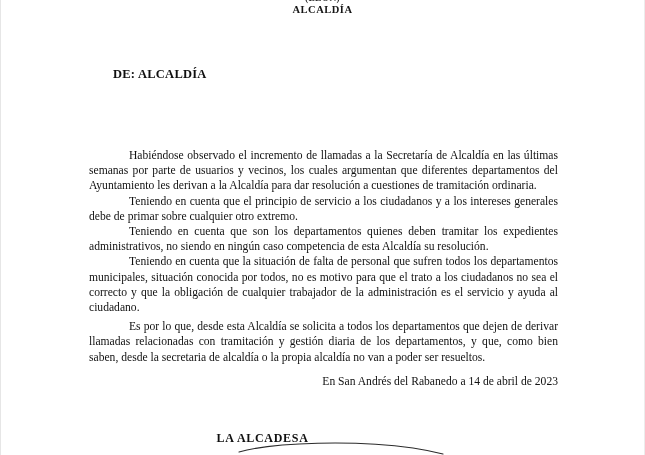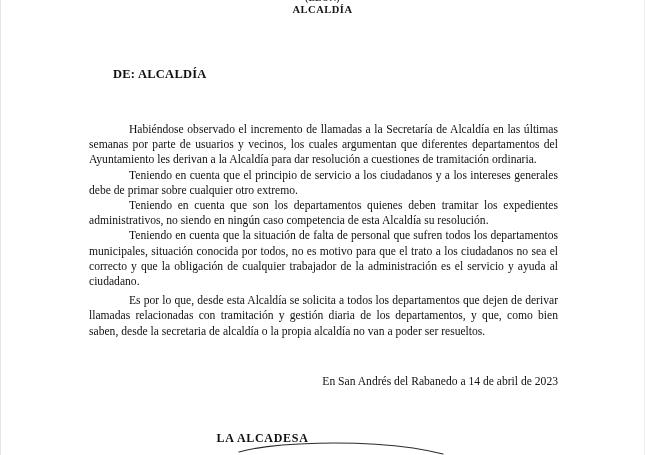--- a/index.html
+++ b/index.html
@@ -85,21 +85,21 @@
   }
   .doc-title span {
     border-bottom: 1.3px solid #0d0d0d;
     padding-bottom: 1px;
   }
 
   
   .body-copy {
     position: absolute;
     left: 88px;
-    top: 122px;
+    top: 148px;
     width: 469px;
   }
   .para {
     margin: 0;
     font-size: 11.6px;
     line-height: 15.2px;
     text-align: justify;
     text-indent: 40px;
     color: #111111;
     hyphens: none;

